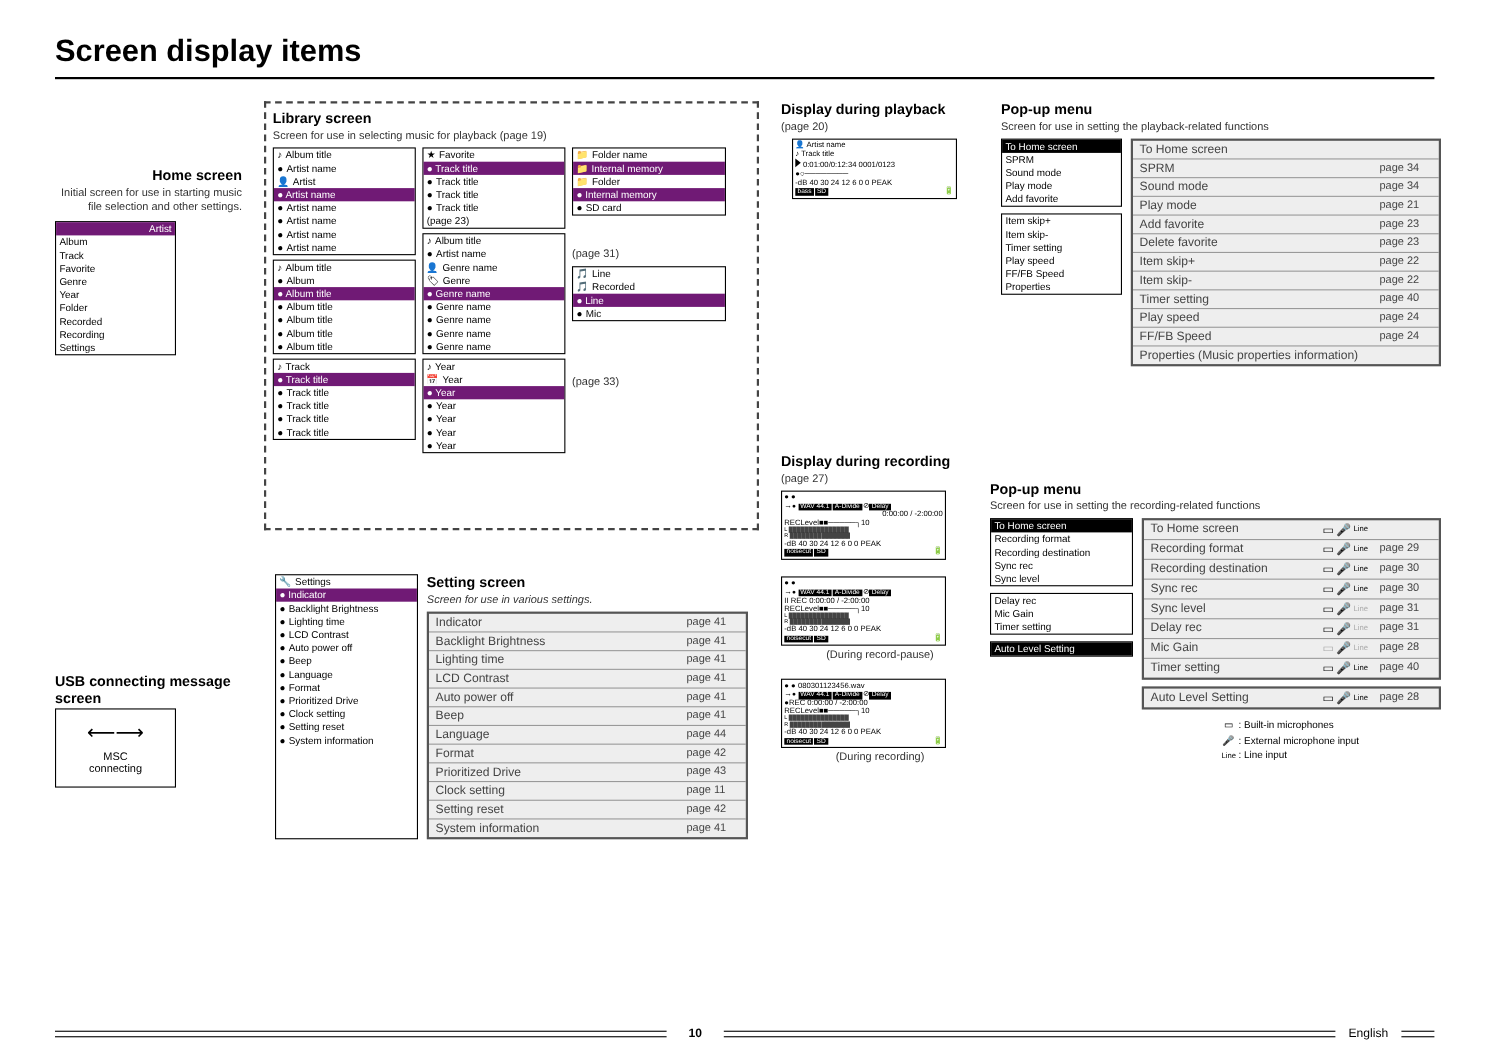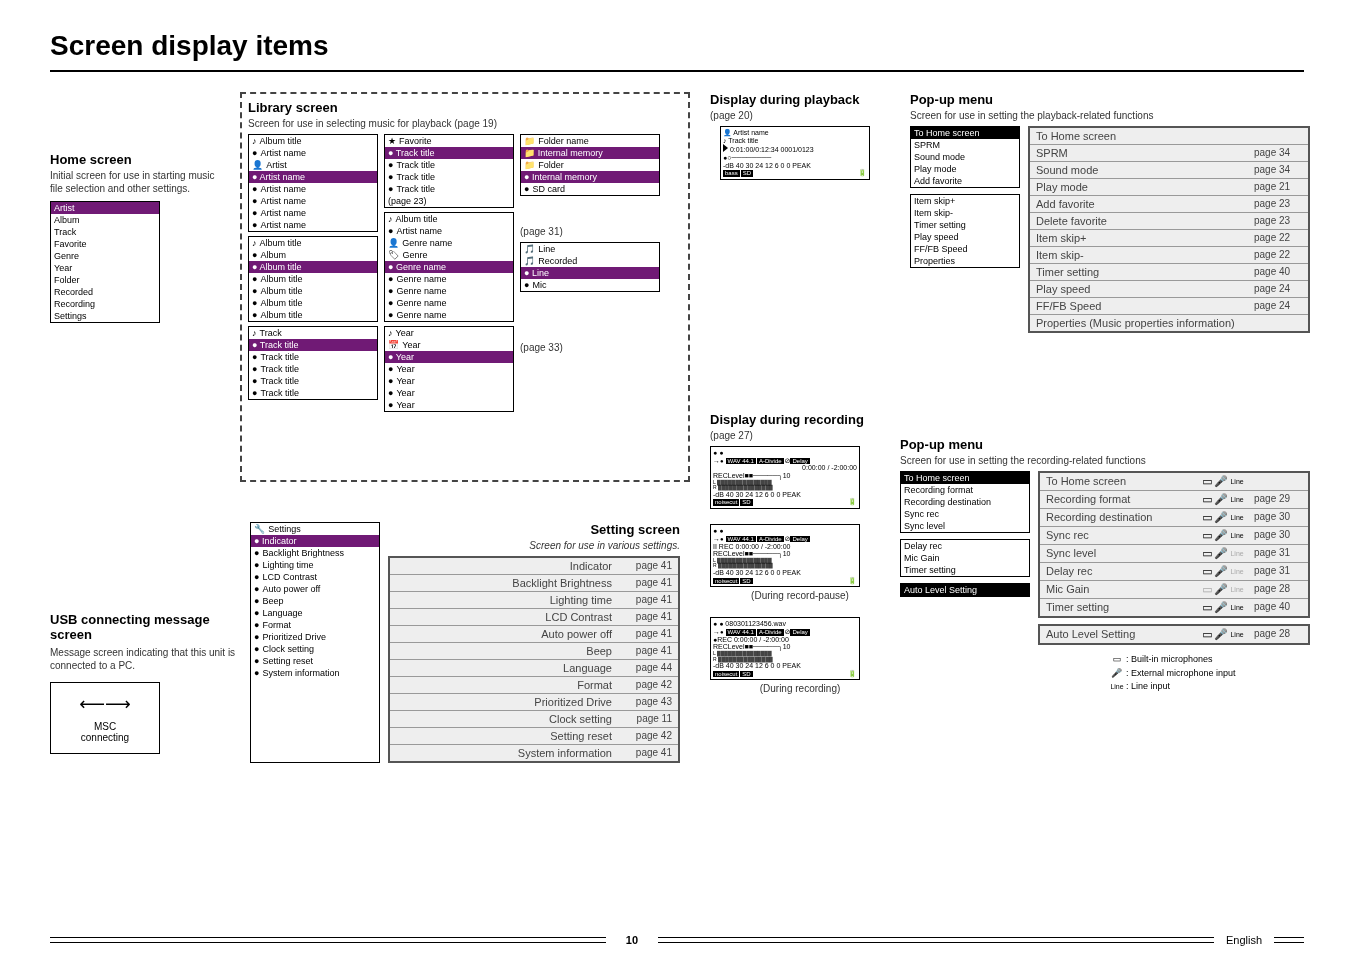--- a/index.html
+++ b/index.html
@@ -34,21 +34,21 @@
   .legend .sym { display: inline-block; width: 18px; text-align: center; }
 </style>
 </head>
 <body>
 
 <h1>Screen display items</h1>
 <div class="rule"></div>
 
 <div class="page">
 
-  <div class="block" style="left:0; top:60px; width:170px;">
+  <div class="block" style="left:0; top:60px; width:170px;text-align:right;">
     <div class="section-title">Home screen</div>
     <div class="subtext" style="margin-bottom:6px;">Initial screen for use in starting music file selection and other settings.</div>
     <div class="menu-box" style="width:110px;">
       <div class="hilite"><span>Artist</span></div>
       <div class="item">
           <span>Album</span>
         </div>
       <div class="item">
           <span>Track</span>
         </div>
@@ -71,21 +71,20 @@
           <span>Recording</span>
         </div>
       <div class="item">
           <span>Settings</span>
         </div>
     </div>
   </div>
 
   <div class="block" style="left:0; top:520px; width:200px;">
     <div class="section-title">USB connecting message screen</div>
-    <div class="subtext" style="margin:4px 0 10px;">Message screen indicating that this unit is connected to a PC.</div>
     <div class="usb-box" style="width:110px;">
       <div style="font-size:18px; margin-bottom:6px;">⟵⟶</div>
       <div>MSC</div>
       <div>connecting</div>
     </div>
   </div>
 
   <div class="block dash-box" style="left:190px; top:0; width:450px; height:390px;">
     <div class="section-title">Library screen</div>
     <div class="subtext" style="margin-bottom:4px;">Screen for use in selecting music for playback (page 19)</div>
@@ -344,21 +343,21 @@
           </div>
         <div class="item">
             <span>● </span>
             <span>Setting reset</span>
           </div>
         <div class="item">
             <span>● </span>
             <span>System information</span>
           </div>
       </div>
-      <div style="flex:1;text-align:right;">
+      <div style="flex:1;">
         <div class="section-title">Setting screen</div>
         <div class="subtext" style="margin-bottom:4px;font-style:italic;">Screen for use in various settings.</div>
         <div class="big-table">
           <div class="row">
               <div class="cell-l">Indicator</div>
               <div class="cell-r">page 41</div>
             </div>
           <div class="row">
               <div class="cell-l">Backlight Brightness</div>
               <div class="cell-r">page 41</div>

